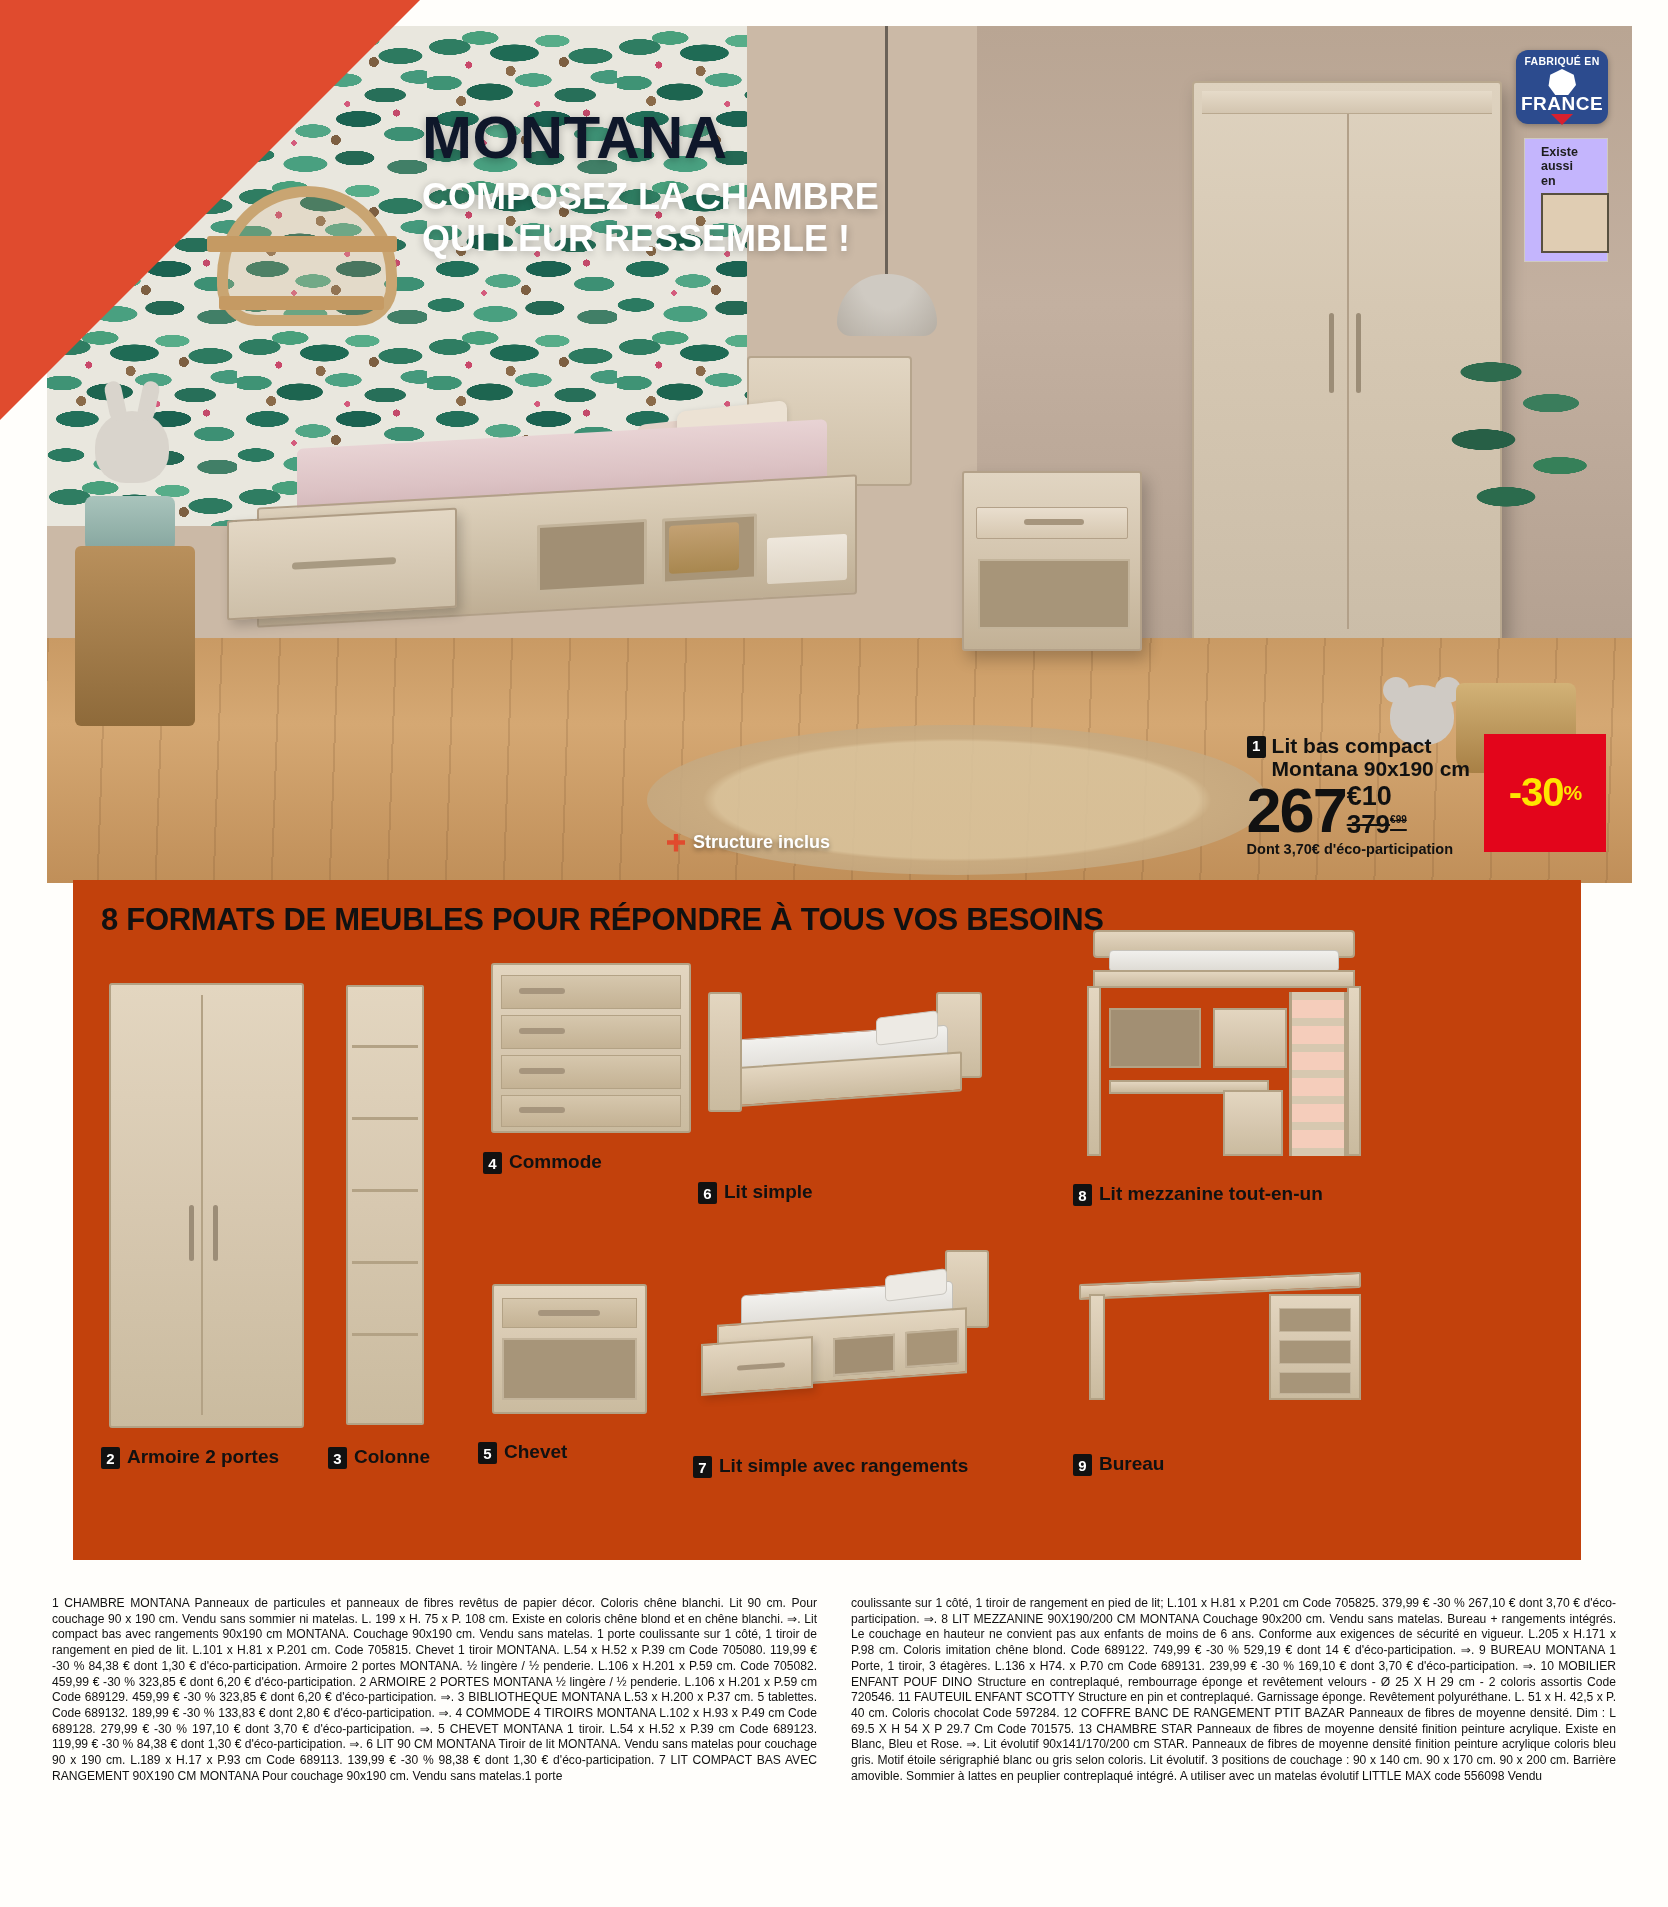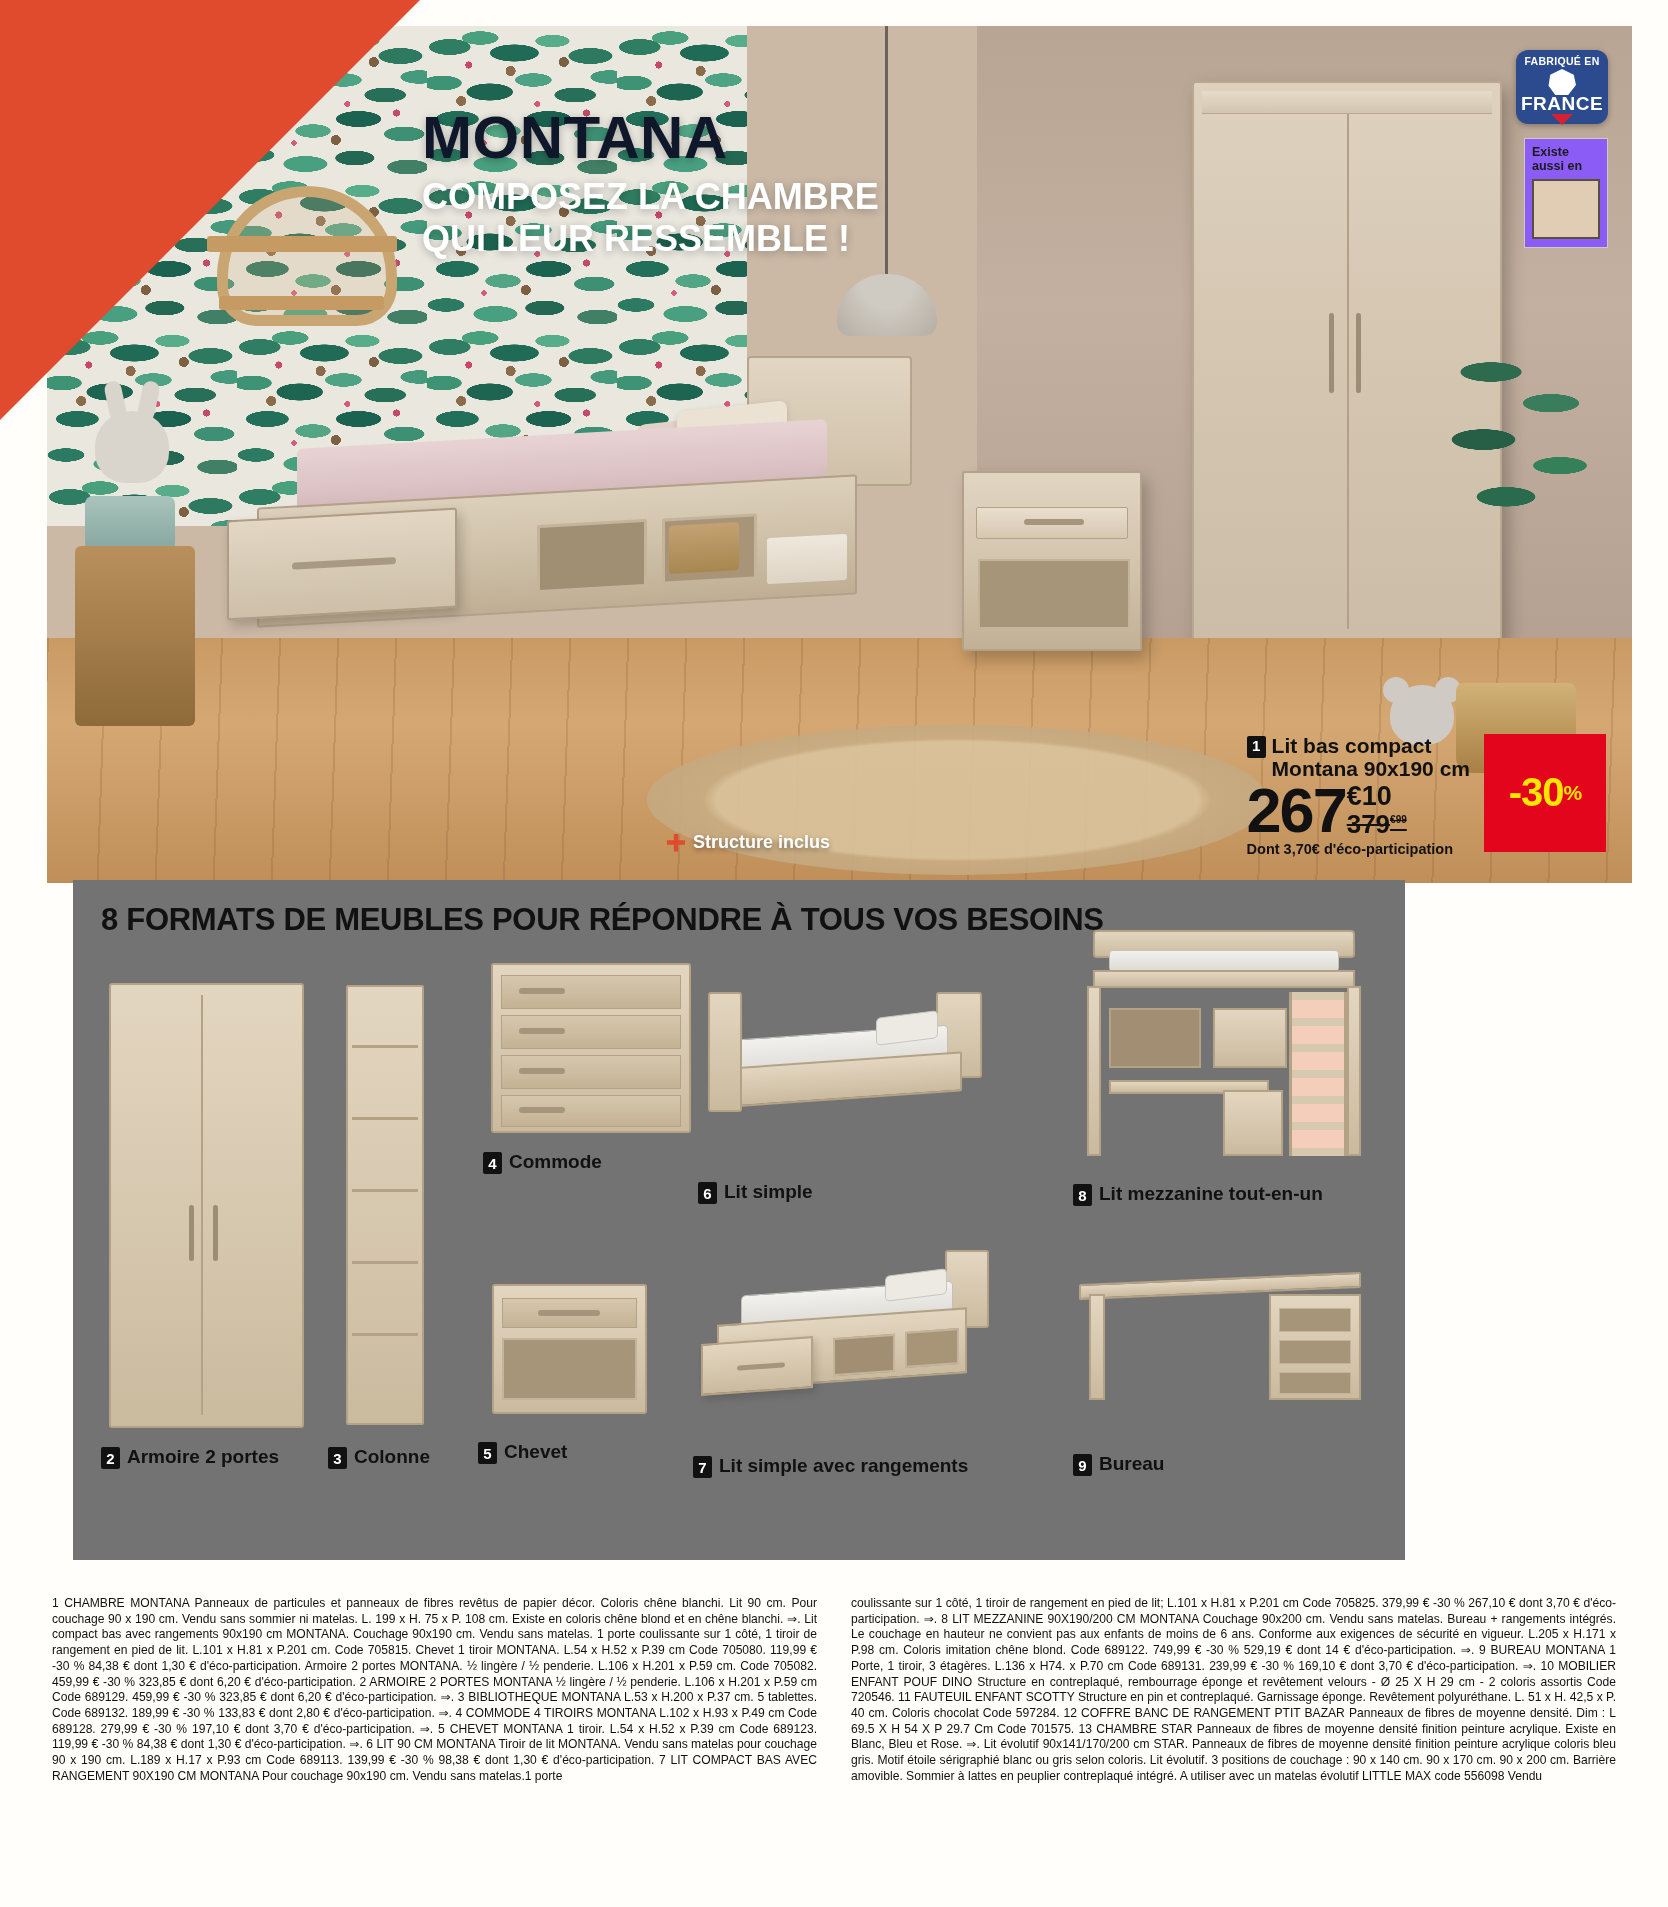--- a/index.html
+++ b/index.html
@@ -209,21 +209,21 @@
   .fr-badge .l1 { font-size:10.5px; font-weight:700; letter-spacing:.3px;}
   .fr-hex { width:28px;height:26px;margin:2px auto 0;background:#fff;
             clip-path: polygon(50% 0,92% 22%,100% 62%,72% 100%,26% 100%,2% 64%,8% 22%); }
   .fr-badge .l2 { font-size:19px; font-weight:700; letter-spacing:.5px; margin-top:-2px;}
   .fr-drop { width:22px;height:11px;margin:-1px auto 0;background:#d8202f;
              clip-path: polygon(0 0,100% 0,50% 100%); }
 
   
   .existe {
     position:absolute; right:24px; top:112px; z-index:11;
-    width:84px; background:#8b5cf6; border:1px solid #cfcac0; padding:6px 7px 8px;margin-left:31px;
+    width:84px; background:#c4b5fd; border:1px solid #cfcac0; padding:6px 16px 8px;margin-left:31px;
   }
   .existe .lbl { font-size:12.5px; font-weight:700; color:#1c1c1c; line-height:1.14;}
   .existe .sw { margin-top:5px; width:68px; height:60px; background:#e0cdb3; border:2px solid #58503f;}
 
   
   .rang {
     position:absolute; left:620px; bottom:30px; z-index:11;
     color:#fff; font-weight:700; font-size:18px; text-shadow:0 2px 5px rgba(0,0,0,.4);
     display:flex; align-items:center; gap:8px;
   }
@@ -248,22 +248,22 @@
   .pb-eco { font-size:14.5px; font-weight:600; margin-top:4px; }
   .disc {
     width:122px; height:118px; background:#e3051b; display:flex;
     align-items:center; justify-content:center; color:#ffe500;
     font-weight:700; font-size:40px; letter-spacing:-1px;
   }
   .disc sup { font-size:21px; }
 
   
   .pink {
-    position:absolute; left:73px; top:880px; width:1332px; height:680px;
-    background:#737373;
+    position:absolute; left:73px; top:880px; width:1508px; height:680px;
+    background:#c2410c;
   }
   .pink-title {
     position:absolute; left:28px; top:22px;
     font-size:31px; font-weight:700; color:#111; letter-spacing:-.3px;
   }
   .prod { position:absolute; }
   .prod-label {
     display:flex; align-items:center; gap:7px;
     font-size:19px; font-weight:700; color:#111; white-space:nowrap;
   }

